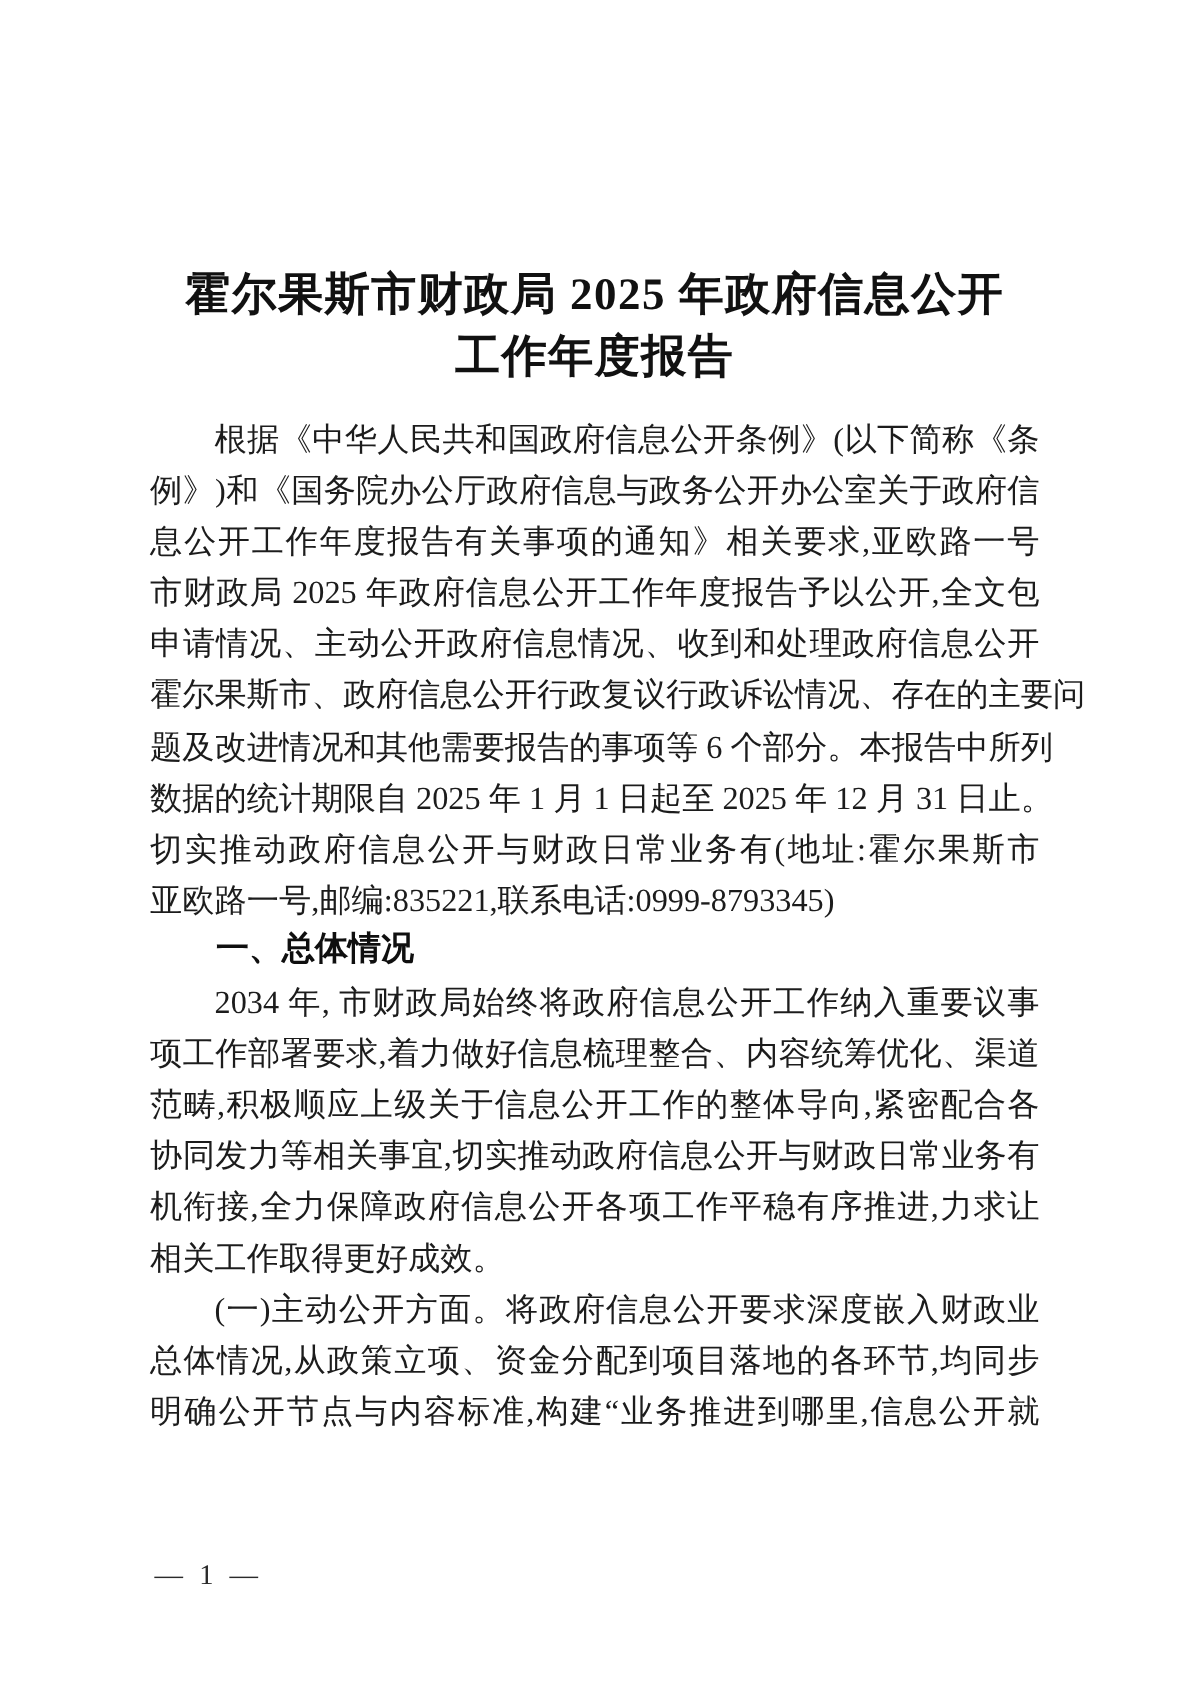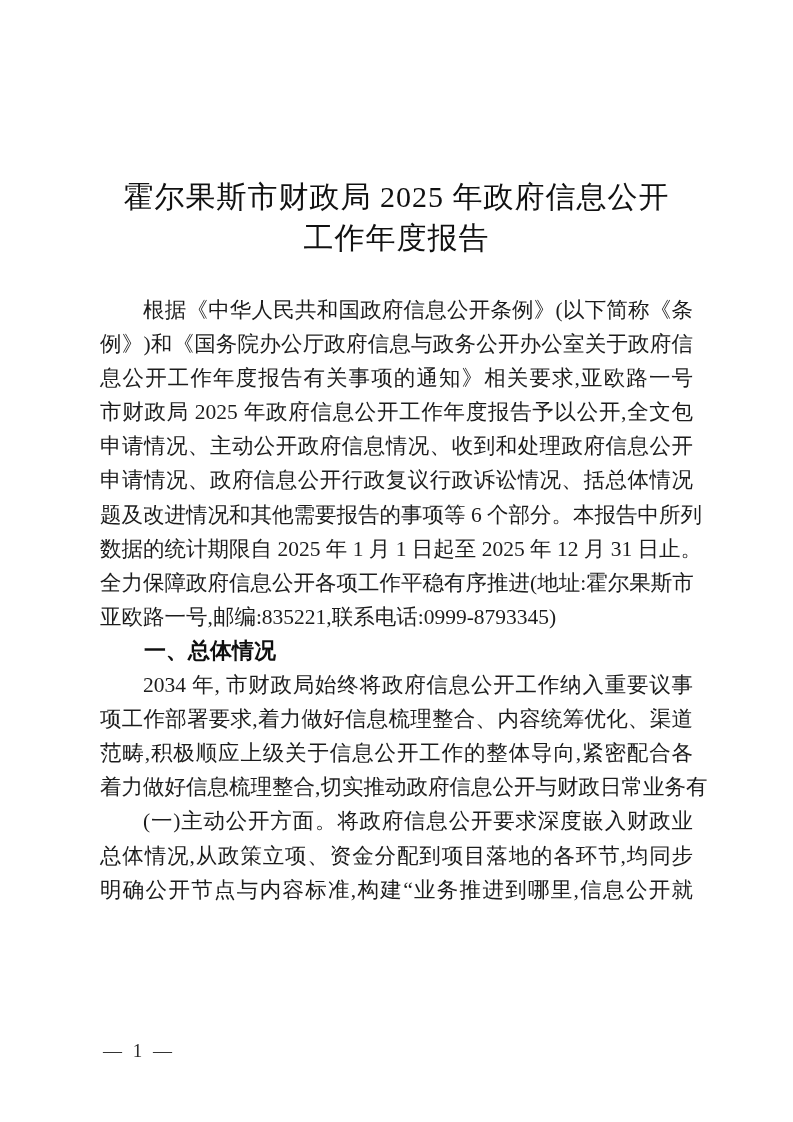--- a/index.html
+++ b/index.html
@@ -16,29 +16,29 @@
     color: #151515;
     font-family: "Liberation Serif", "DejaVu Serif", serif;
   }
   .doc-title {
     position: absolute;
     top: 176px;
     left: 70px;
     width: 653px;
     text-align: center;
     font-family: "Liberation Serif", "DejaVu Serif", serif;
-    font-weight: 400;
+    font-weight: 700;
     font-size: 30px;
     line-height: 41px;
     letter-spacing: 1px;
     color: #111111;
   }
   .doc-body {
     position: absolute;
-    top: 293px;
+    top: 276px;
     left: 100px;
     width: 593px;
     font-size: 21.5px;
     color: #1c1c1c;
   }
   .line {
     line-height: 34.1px;
     height: 34.1px;
     white-space: nowrap;
     text-align: justify;
@@ -47,21 +47,21 @@
     overflow: visible;
   }
   .line.end {
     text-align: center;
     text-align-last: left;
   }
   .line.indent {
     text-indent: 2em;
   }
   .line.heading {
-    font-family: Liberation Serif, serif;
+    font-family: Liberation Mono, monospace;
     font-weight: 700;
     font-size: 22px;
     text-align: right;
     text-align-last: left;
     color: #0f0f0f;
   }
   .line b {
     font-weight: 400;
   }
   .page-number {
@@ -83,30 +83,32 @@
     <div>霍尔果斯市财政局 2025 年政府信息公开</div>
     <div>工作年度报告</div>
   </div>
 
   <div class="doc-body" id="doc-body">
       <div class="line indent">根据《中华人民共和国政府信息公开条例》(以下简称《条</div>
       <div class="line">例》)和《国务院办公厅政府信息与政务公开办公室关于政府信</div>
       <div class="line">息公开工作年度报告有关事项的通知》相关要求,亚欧路一号</div>
       <div class="line">市财政局 2025 年政府信息公开工作年度报告予以公开,全文包</div>
       <div class="line">申请情况、主动公开政府信息情况、收到和处理政府信息公开</div>
-      <div class="line">申请情况、政府信息公开行政复议行政诉讼情况、括总体情况</div>
+      <div class="line">霍尔果斯市、政府信息公开行政复议行政诉讼情况、存在的主要问</div>
       <div class="line">题及改进情况和其他需要报告的事项等 6 个部分。本报告中所列</div>
       <div class="line">数据的统计期限自 2025 年 1 月 1 日起至 2025 年 12 月 31 日止。</div>
-      <div class="line">全力保障政府信息公开各项工作平稳有序推进(地址:霍尔果斯市</div>
+      <div class="line">切实推动政府信息公开与财政日常业务有(地址:霍尔果斯市</div>
       <div class="line end">亚欧路一号,邮编:835221,联系电话:0999-8793345)</div>
       <div class="line heading indent end">一、总体情况</div>
       <div class="line indent">2034 年, 市财政局始终将政府信息公开工作纳入重要议事</div>
       <div class="line">项工作部署要求,着力做好信息梳理整合、内容统筹优化、渠道</div>
       <div class="line">范畴,积极顺应上级关于信息公开工作的整体导向,紧密配合各</div>
-      <div class="line">着力做好信息梳理整合,切实推动政府信息公开与财政日常业务有</div>
+      <div class="line">协同发力等相关事宜,切实推动政府信息公开与财政日常业务有</div>
+      <div class="line">机衔接,全力保障政府信息公开各项工作平稳有序推进,力求让</div>
+      <div class="line end">相关工作取得更好成效。</div>
       <div class="line indent"><b>(一)主动公开方面。</b>将政府信息公开要求深度嵌入财政业</div>
       <div class="line">总体情况,从政策立项、资金分配到项目落地的各环节,均同步</div>
       <div class="line">明确公开节点与内容标准,构建“业务推进到哪里,信息公开就</div>
     </div>
 
   <div class="page-number">— 1 —</div>
 
 </div>
 
 </body></html>

